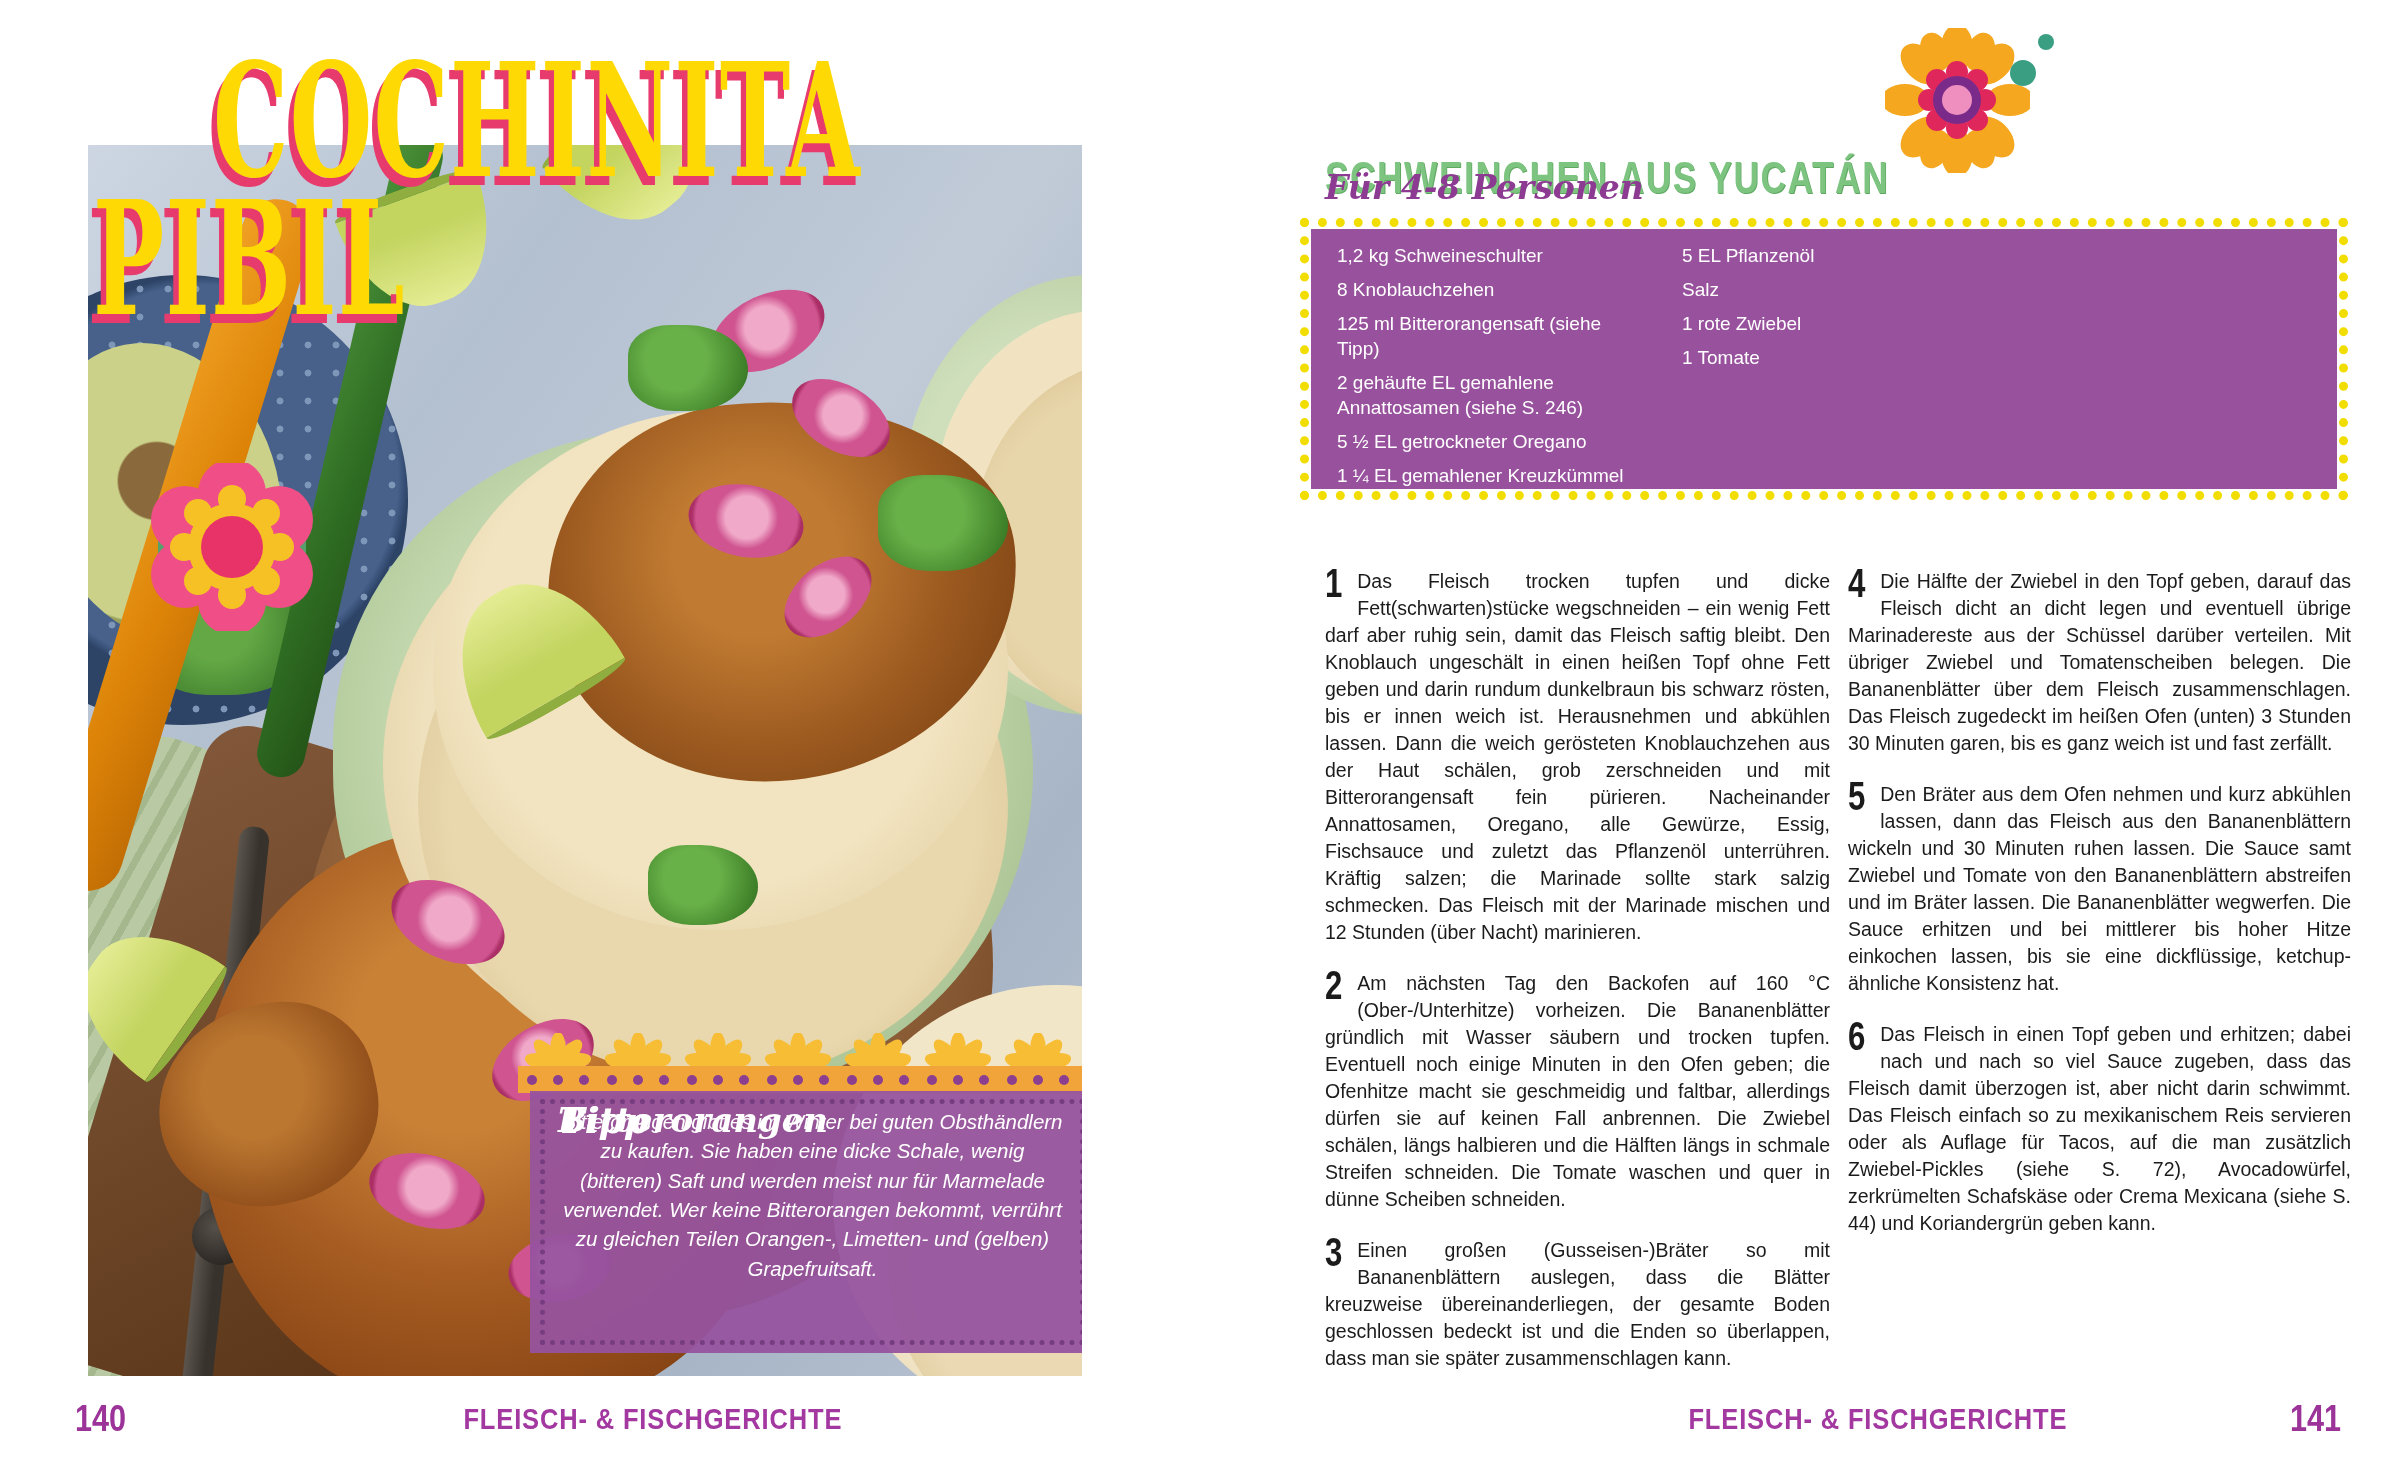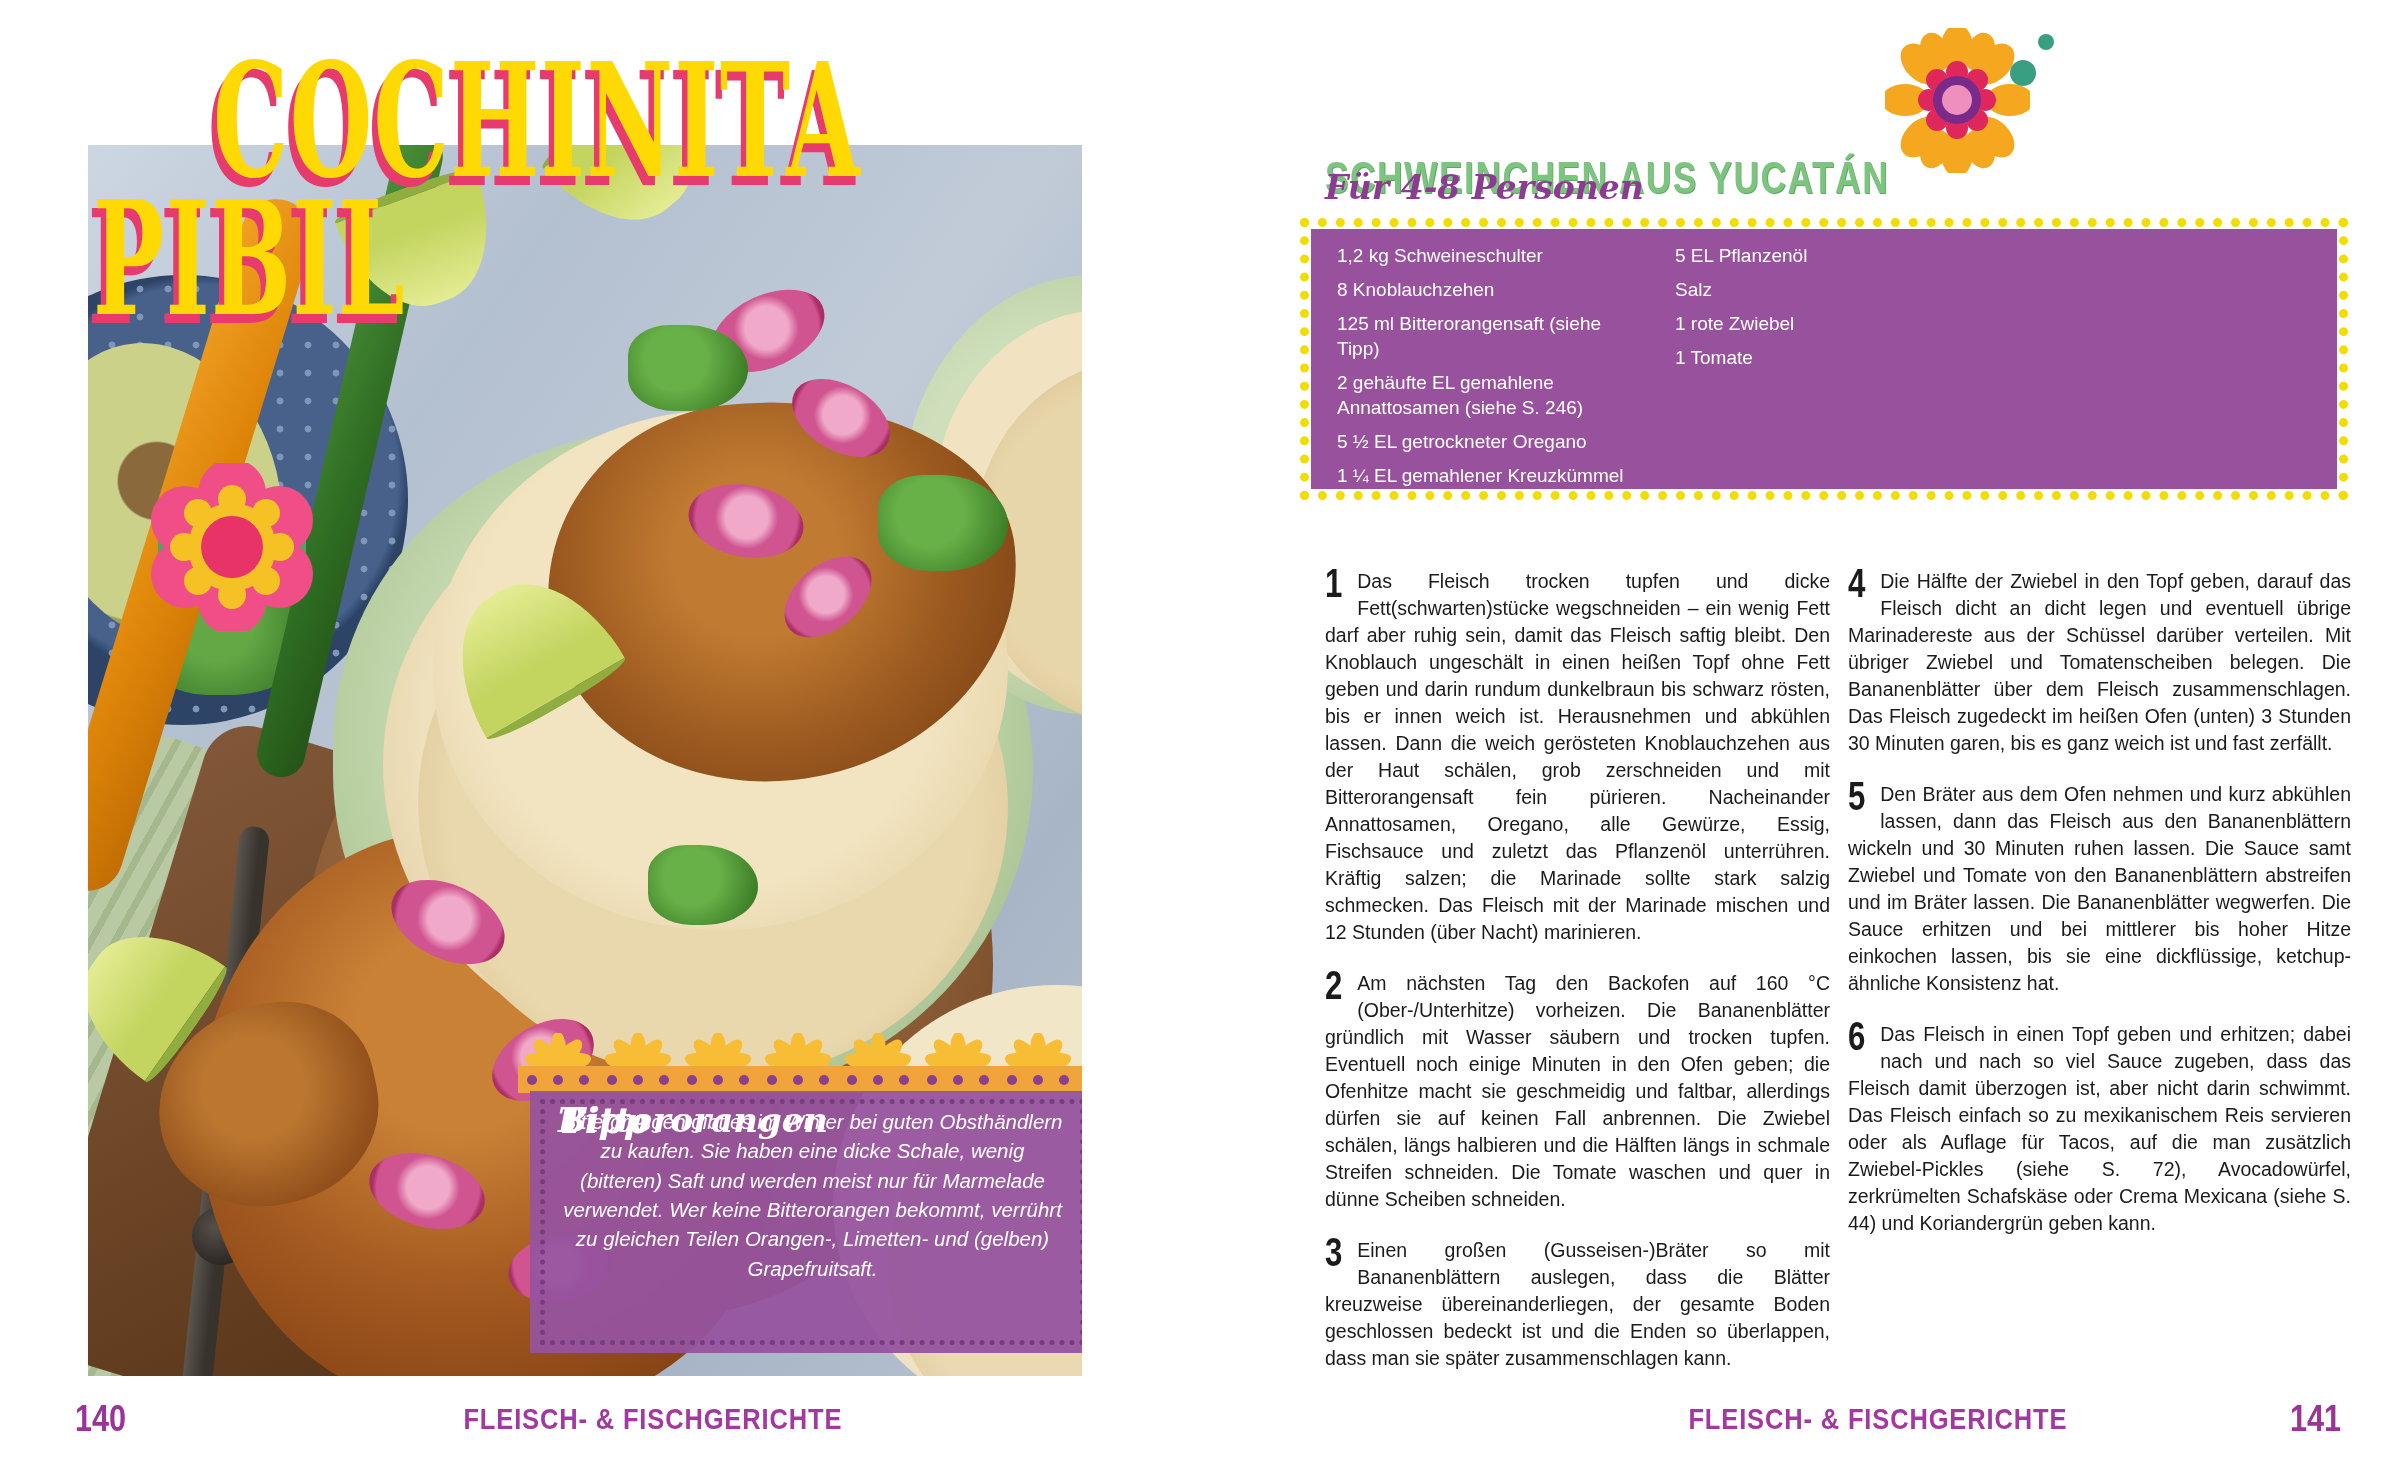--- a/index.html
+++ b/index.html
@@ -110,21 +110,21 @@
     text-shadow:1px 1px 0 #5ea862; }
   .r-subtitle { position:absolute; left:1325px; top:168px; color:#8d3a92;
     font-family:"DejaVu Serif", serif; font-style:italic; font-weight:bold; font-size:33px; }
   .marigold { position:absolute; left:1885px; top:28px; width:145px; height:145px; }
   .teal-dot-a { position:absolute; left:2010px; top:60px; width:26px; height:26px; border-radius:50%; background:#3a9e82; }
   .teal-dot-b { position:absolute; left:2038px; top:34px; width:16px; height:16px; border-radius:50%; background:#3a9e82; }
 
   .ing-wrap { position:absolute; left:1300px; top:218px; width:1048px; height:282px;
     border:9px dotted #f2dd00; box-sizing:border-box; }
   .ing-box { position:absolute; left:2px; top:2px; right:2px; bottom:2px; background:#98519d;
-    display:flex; padding:14px 26px; box-sizing:border-box; gap:28px; overflow:hidden; }
+    display:flex; padding:14px 26px; box-sizing:border-box; gap:35px; overflow:hidden; }
   .ing-col { list-style:none; margin:0; padding:0; color:#ffffff; font-size:19px; line-height:25px; }
   .ing-col.c1 { width:310px; } .ing-col.c2 { width:330px; } .ing-col.c3 { width:310px; }
   .ing-col li { margin-bottom:9px; }
 
   .steps-col { position:absolute; width:505px; color:#1b1b1b; }
   .steps-left { left:1325px; top:548px; }
   .steps-right { left:1848px; top:548px; width:503px; }
   .step { margin-bottom:24px; font-size:19.5px; line-height:27px; text-align:justify; }
   .stepnum { float:left; font-size:40px; font-weight:800; line-height:30px; margin:0 10px 0 0;
     transform:scaleX(0.78); transform-origin:left top; }

